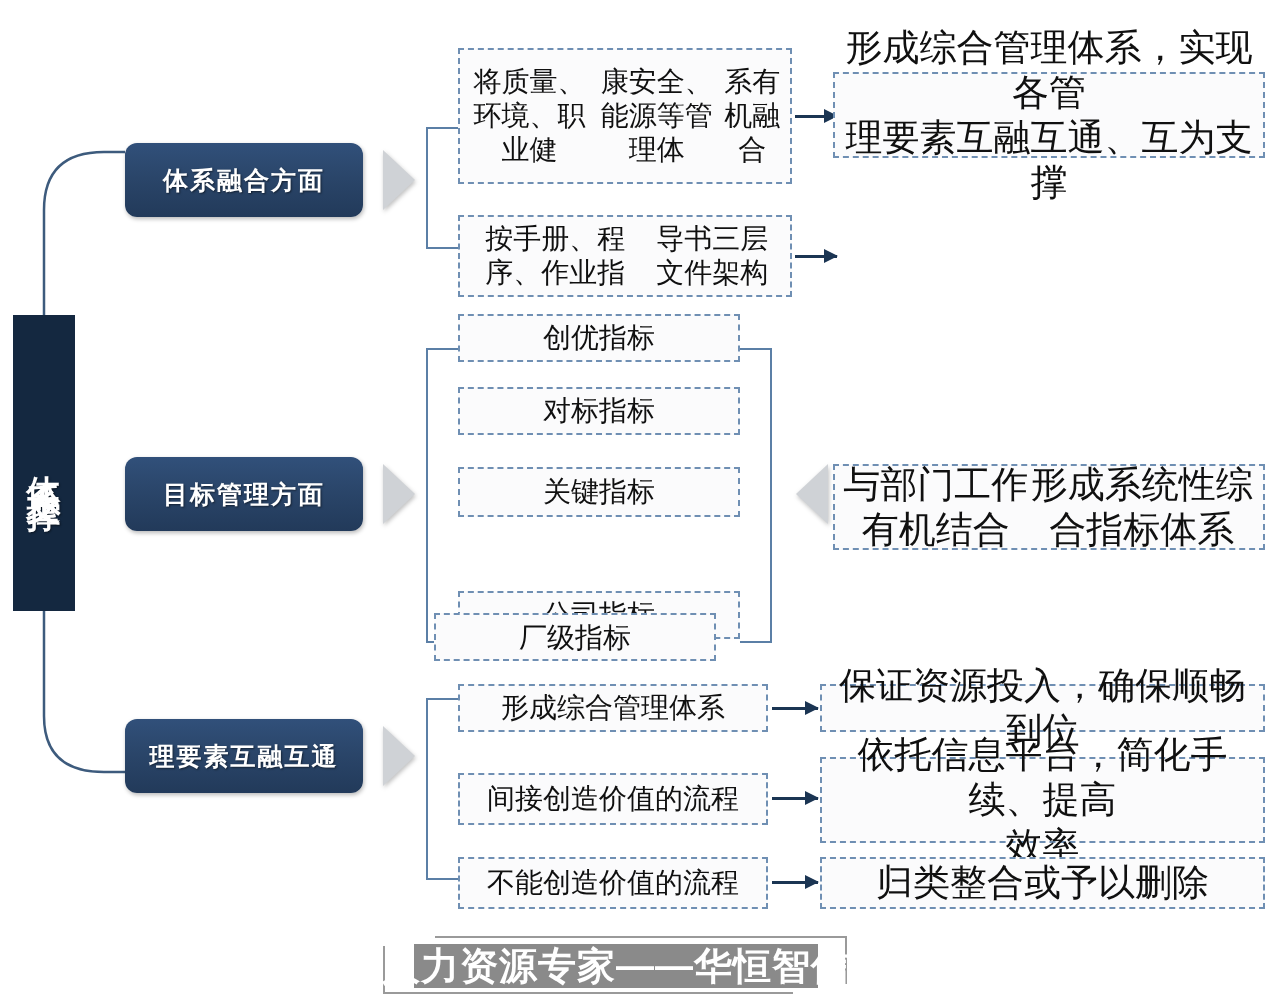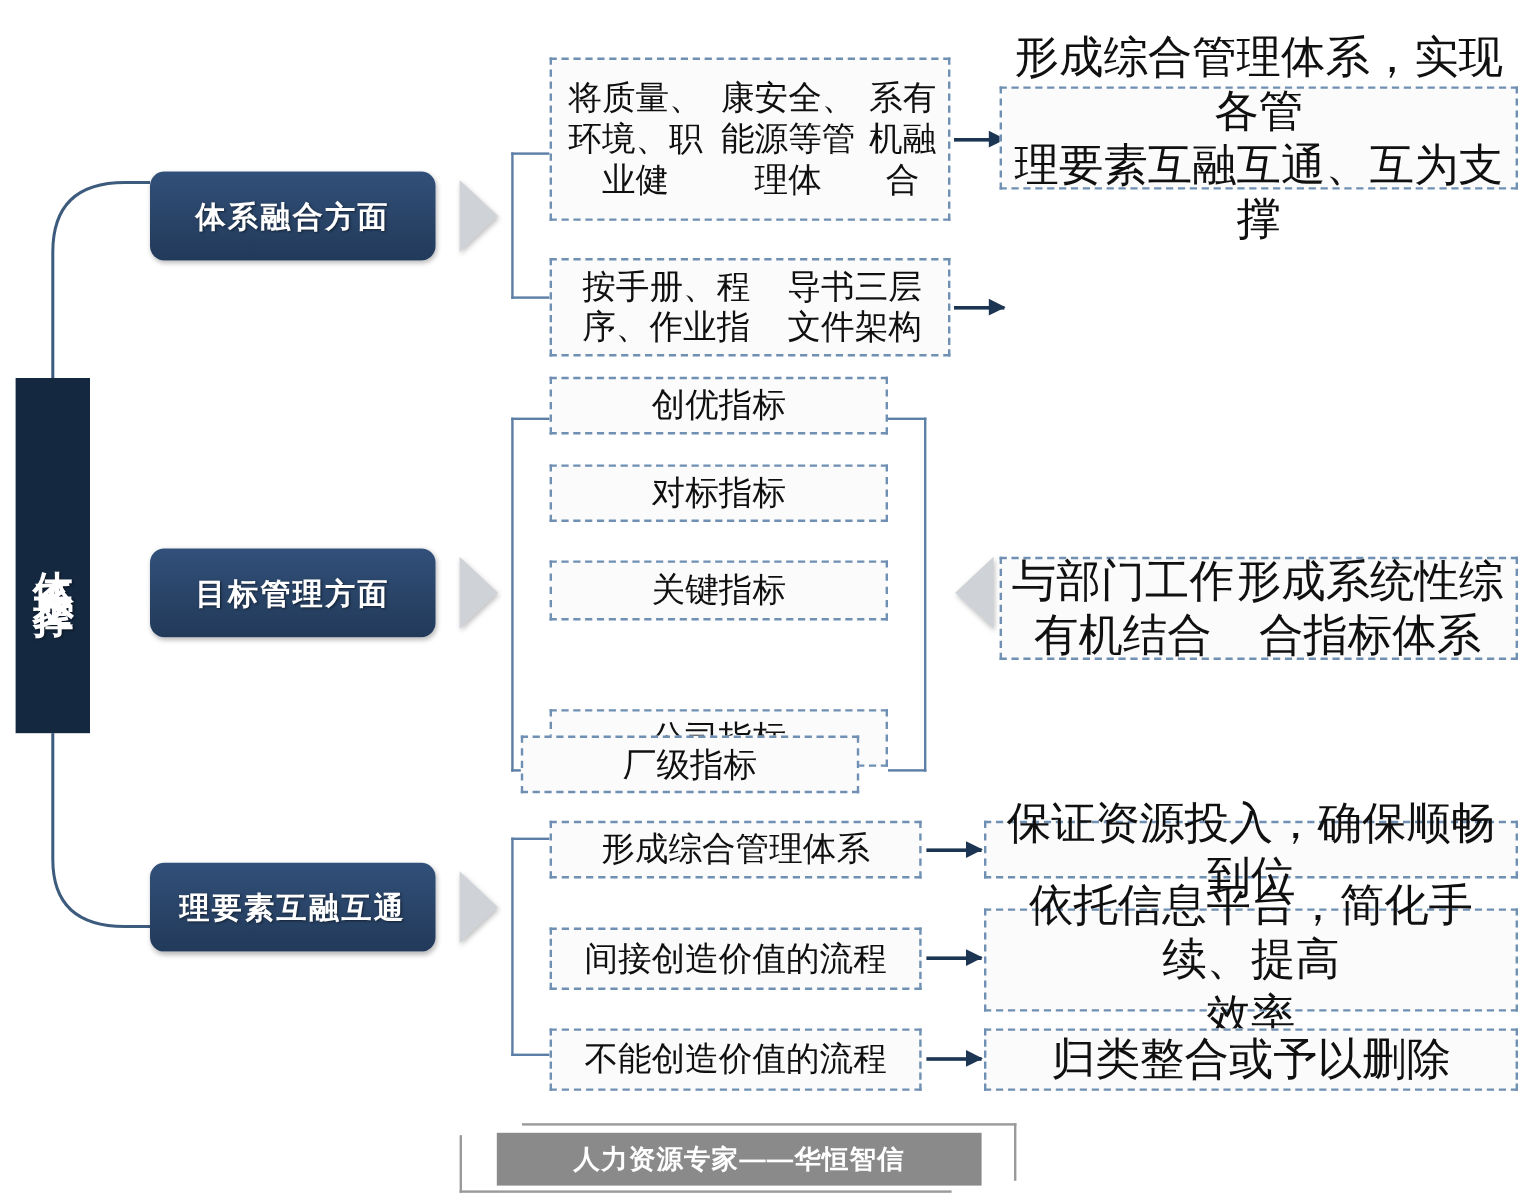--- a/index.html
+++ b/index.html
@@ -101,21 +101,21 @@
   .wm-frame-tl, .wm-frame-br { position: absolute; border: 2.5px solid #9a9a9a; }
   .wm-frame-tl { left: 0; top: 10px; width: 410px; height: 48px; border-right: none; border-top: none; }
   .wm-frame-br { left: 52px; top: 0; width: 412px; height: 48px; border-left: none; border-bottom: none; }
   .wm-band {
     position: absolute; left: 31px; top: 8px;
     width: 404px; height: 44px;
     background: #8a8a8a;
     display: flex; align-items: center; justify-content: center;
   }
   .wm-text {
-    color: #ffffff; font-size: 22px; font-weight: bold; letter-spacing: 1px; white-space: nowrap;
+    color: #ffffff; font-size: 38px; font-weight: bold; letter-spacing: 1px; white-space: nowrap;
   }
 </style>
 </head>
 <body>
 
 <div id="stage">
 
   <svg class="curves" viewBox="0 0 1270 1000" xmlns="http://www.w3.org/2000/svg">
     <path d="M44,315 L44,210 Q44,152 104,152 L125,152" fill="none" stroke="#3d5b7d" stroke-width="2.5"></path>
     <path d="M44,611 L44,716 Q44,772 104,772 L125,772" fill="none" stroke="#3d5b7d" stroke-width="2.5"></path>

